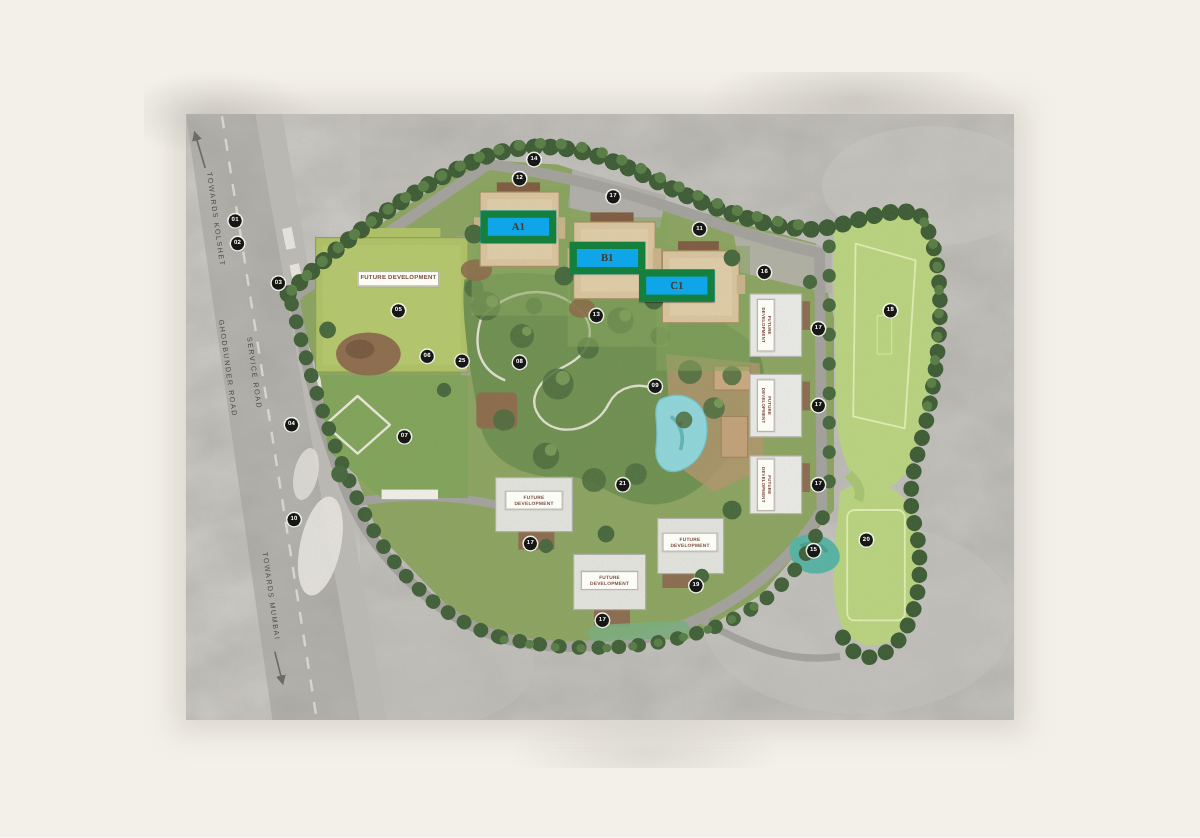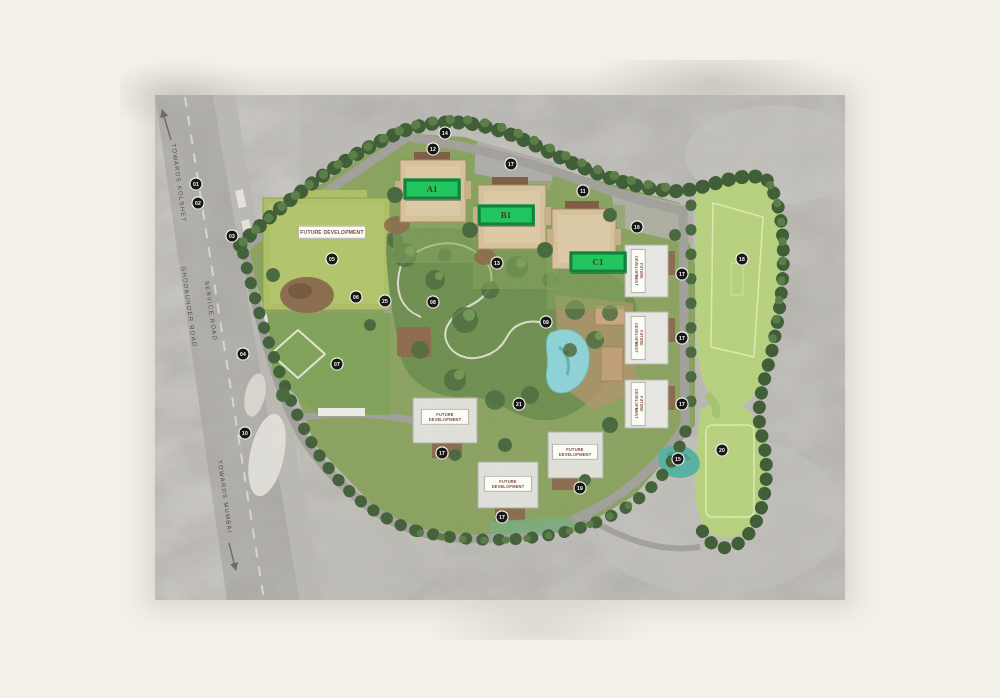--- a/index.html
+++ b/index.html
@@ -23,21 +23,21 @@
   }
   .plan svg{position:absolute;left:0;top:0;}
   
   .marker{
     position:absolute;width:11px;height:11px;border-radius:50%;
     background:#171715;color:#fff;
     font:bold 5px/11px "Liberation Sans",sans-serif;text-align:center;letter-spacing:.2px;
     box-shadow:0 0 0 1.2px rgba(250,250,244,.9), 0 1px 1px rgba(0,0,0,.4);
   }
   .tower-label{
-    position:absolute;background:#22c55e;border:3px solid #15803d;color:#4a3a28;
+    position:absolute;background:#0ea5e9;border:6px solid #15803d;color:#4a3a28;
     font:bold 9px/1 "Liberation Serif",serif;padding:3px 20px;white-space:nowrap;
     box-shadow:0 1px 1px rgba(0,0,0,.3);
   }
   .fd-label{
     position:absolute;background:#fcfcf6;border:0.5px solid #b9b4ac;color:#7a4d40;
     font:bold 4px/1.3 "Liberation Sans",sans-serif;text-align:center;
     padding:2px 1px;text-transform:uppercase;letter-spacing:.2px;
     box-shadow:0 0 1px rgba(0,0,0,.25);
   }
   .road-label{
@@ -271,21 +271,21 @@
         <div class="marker" style="left: 567px; top: 355px; transform: translate(-50%, -50%) rotate(0deg);">20</div>
         <div class="marker" style="left: 287px; top: 358px; transform: translate(-50%, -50%) rotate(0deg);">17</div>
         <div class="marker" style="left: 347px; top: 422px; transform: translate(-50%, -50%) rotate(0deg);">17</div>
         <div class="marker" style="left: 425px; top: 393px; transform: translate(-50%, -50%) rotate(0deg);">19</div>
       </div>
 
     <div>
 
     <div class="tower-label" style="left: 277px; top: 94px; transform: translate(-50%, -50%) rotate(0deg);">A1</div>
         <div class="tower-label" style="left: 351px; top: 120px; transform: translate(-50%, -50%) rotate(0deg);">B1</div>
-        <div class="tower-label" style="left: 443px; top: 143px; transform: translate(-50%, -50%) rotate(0deg); margin-top: 24px;">C1</div>
+        <div class="tower-label" style="left: 409px; top: 143px; transform: translate(-50%, -50%) rotate(0deg);">C1</div>
       </div>
 
     <div>
 
     <div class="fd-label" style="left: 177px; top: 137px; transform: translate(-50%, -50%) rotate(0deg); width: 64px; font-size: 5px;">FUTURE DEVELOPMENT</div>
         <div class="fd-label" style="left: 290px; top: 322px; transform: translate(-50%, -50%) rotate(0deg); width: 44px; font-size: 4px;">FUTURE DEVELOPMENT</div>
         <div class="fd-label" style="left: 353px; top: 389px; transform: translate(-50%, -50%) rotate(0deg); width: 44px; font-size: 4px;">FUTURE DEVELOPMENT</div>
         <div class="fd-label" style="left: 420px; top: 357px; transform: translate(-50%, -50%) rotate(0deg); width: 42px; font-size: 4px;">FUTURE DEVELOPMENT</div>
         <div class="fd-label" style="left: 483px; top: 176px; transform: translate(-50%, -50%) rotate(90deg); width: 40px; font-size: 3.6px;">FUTURE DEVELOPMENT</div>
         <div class="fd-label" style="left: 483px; top: 243px; transform: translate(-50%, -50%) rotate(90deg); width: 40px; font-size: 3.6px;">FUTURE DEVELOPMENT</div>

